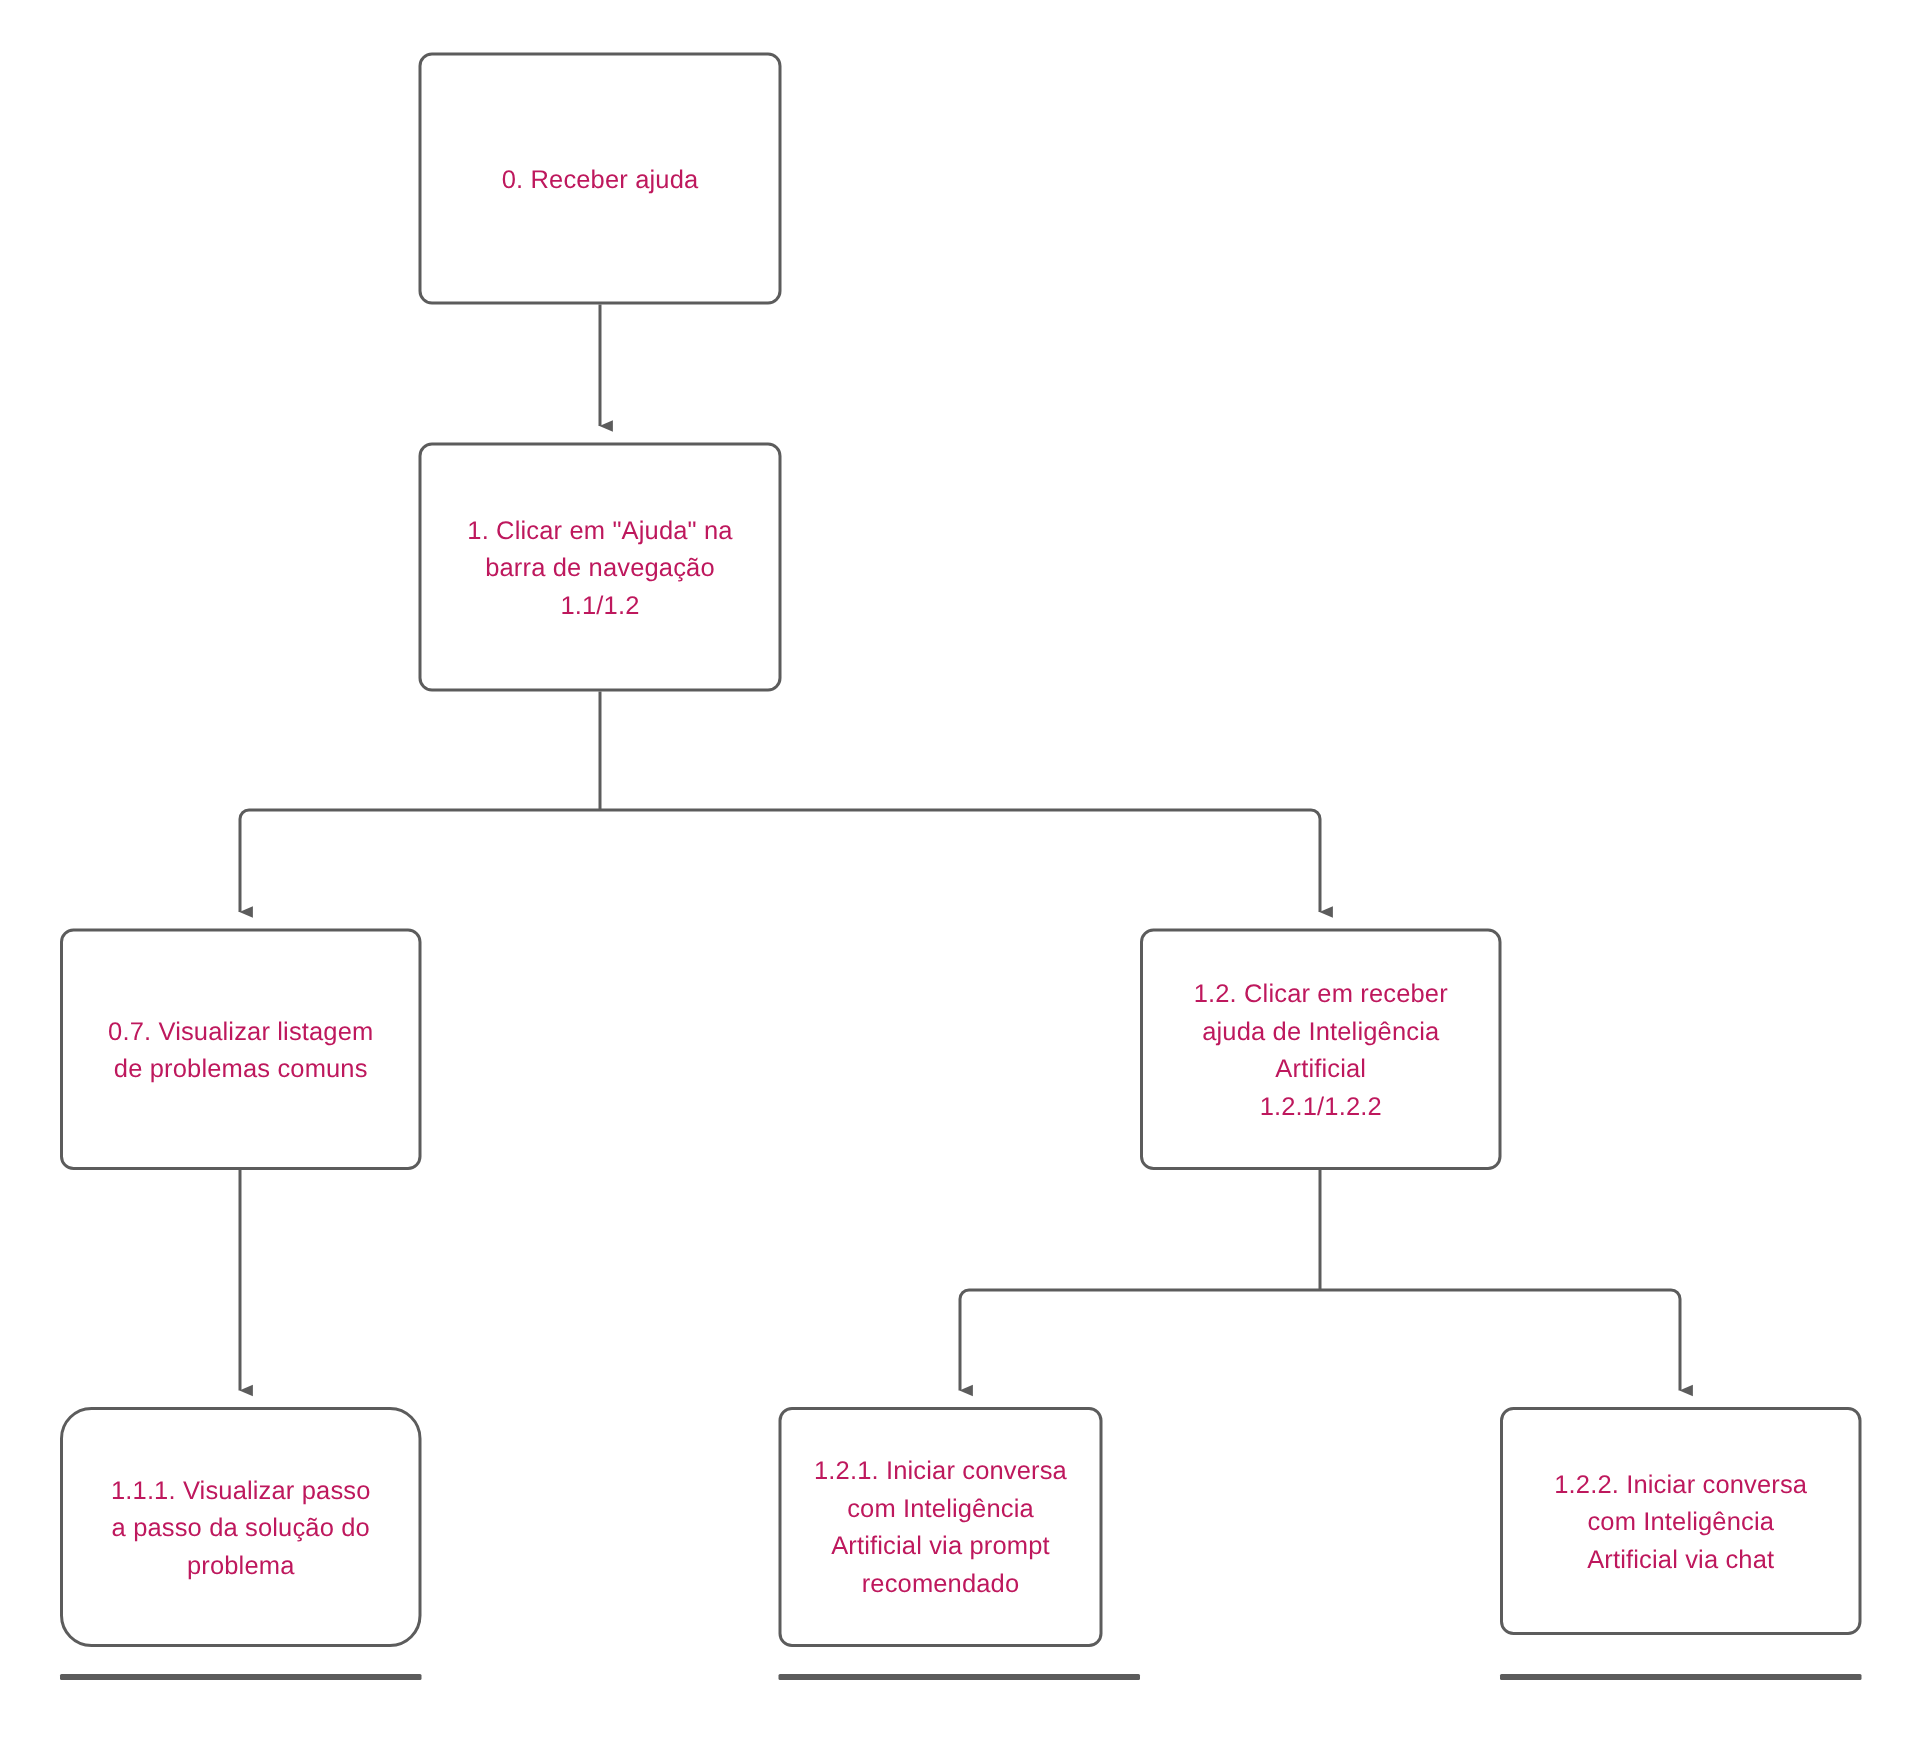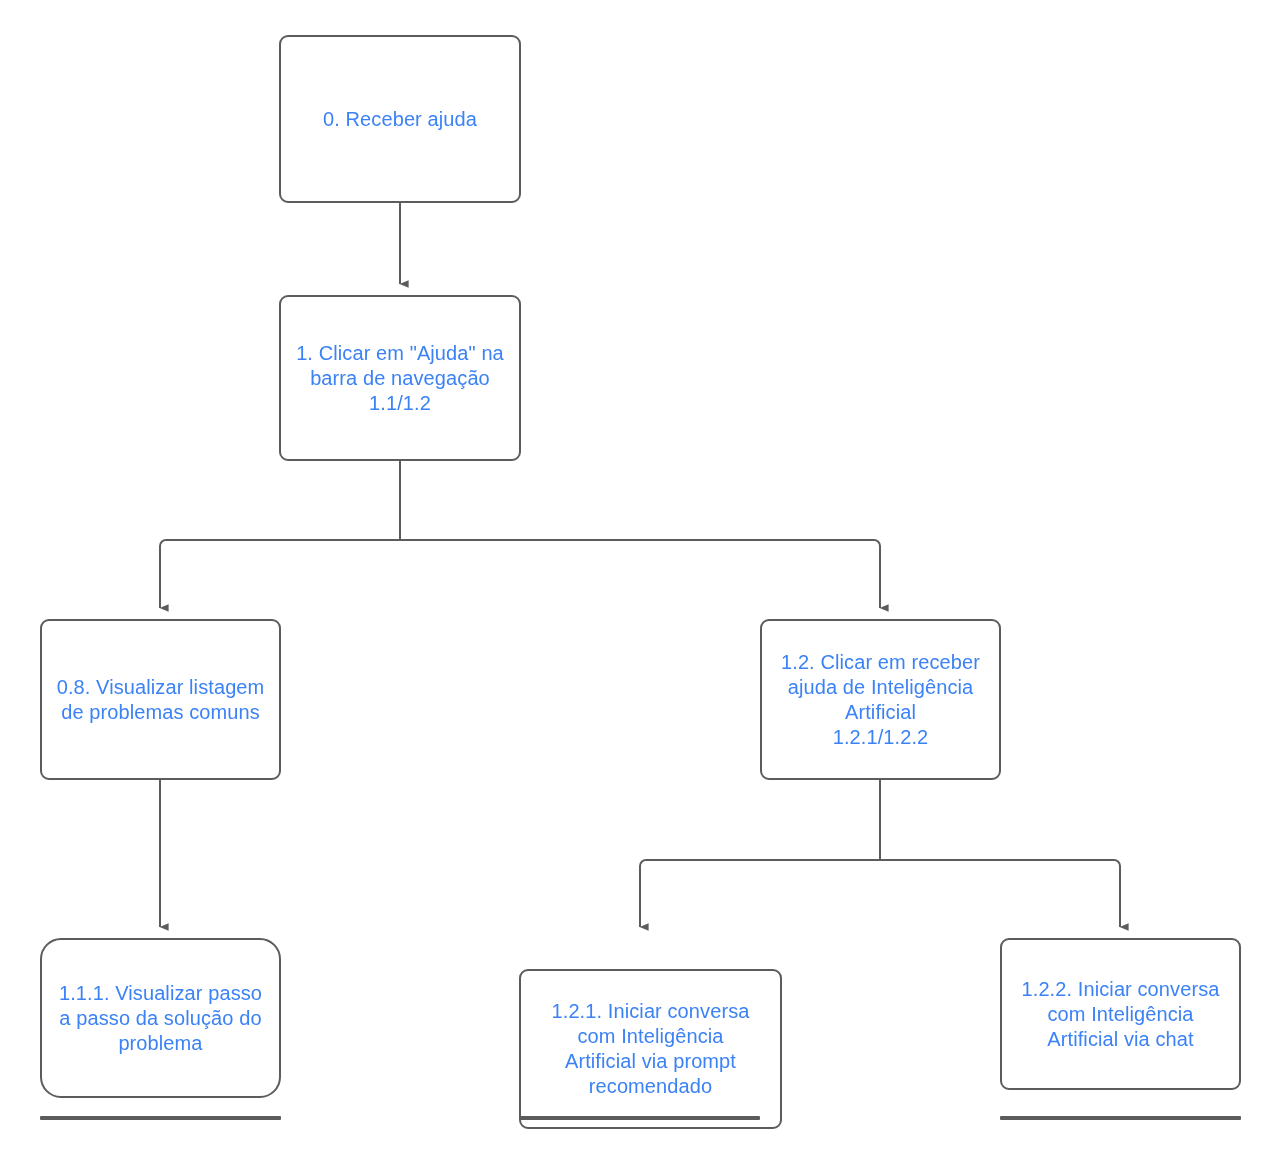--- a/index.html
+++ b/index.html
@@ -33,23 +33,23 @@
     border: 2px solid #5c5c5c;
     border-radius: 9px;
     display: flex;
     align-items: center;
     justify-content: center;
     text-align: center;
     padding: 6px 10px;
   }
   .node-label {
     font-family: "Liberation Sans", sans-serif;
-    font-size: 20px;
+    font-size: 17px;
     line-height: 25px;
-    color: #3b82f6;
+    color: #be185d;
     white-space: pre-line;
     letter-spacing: 0.1px;
   }
   .terminator-bar {
     position: absolute;
     height: 4px;
     background: #5c5c5c;
     border-radius: 1px;
   }
 </style>
@@ -86,38 +86,38 @@
     <span class="node-label">0. Receber ajuda</span>
   </div>
 
   <div class="node" style="left:279px; top:295px; width:242px; height:166px;">
     <span class="node-label">1. Clicar em "Ajuda" na
 barra de navegação
 1.1/1.2</span>
   </div>
 
   <div class="node" style="left:40px; top:619px; width:241px; height:161px;">
-    <span class="node-label">0.8. Visualizar listagem
+    <span class="node-label">0.7. Visualizar listagem
 de problemas comuns</span>
   </div>
 
   <div class="node" style="left:760px; top:619px; width:241px; height:161px;">
     <span class="node-label">1.2. Clicar em receber
 ajuda de Inteligência
 Artificial
 1.2.1/1.2.2</span>
   </div>
 
   <div class="node" style="left:40px; top:938px; width:241px; height:160px;border-radius:21px;">
     <span class="node-label">1.1.1. Visualizar passo
 a passo da solução do
 problema</span>
   </div>
 
-  <div class="node" style="left:519px; top:938px; width:263px; height:160px;margin-top:31px;">
+  <div class="node" style="left:519px; top:938px; width:216px; height:160px;">
     <span class="node-label">1.2.1. Iniciar conversa
 com Inteligência
 Artificial via prompt
 recomendado</span>
   </div>
 
   <div class="node" style="left:1000px; top:938px; width:241px; height:152px;">
     <span class="node-label">1.2.2. Iniciar conversa
 com Inteligência
 Artificial via chat</span>

